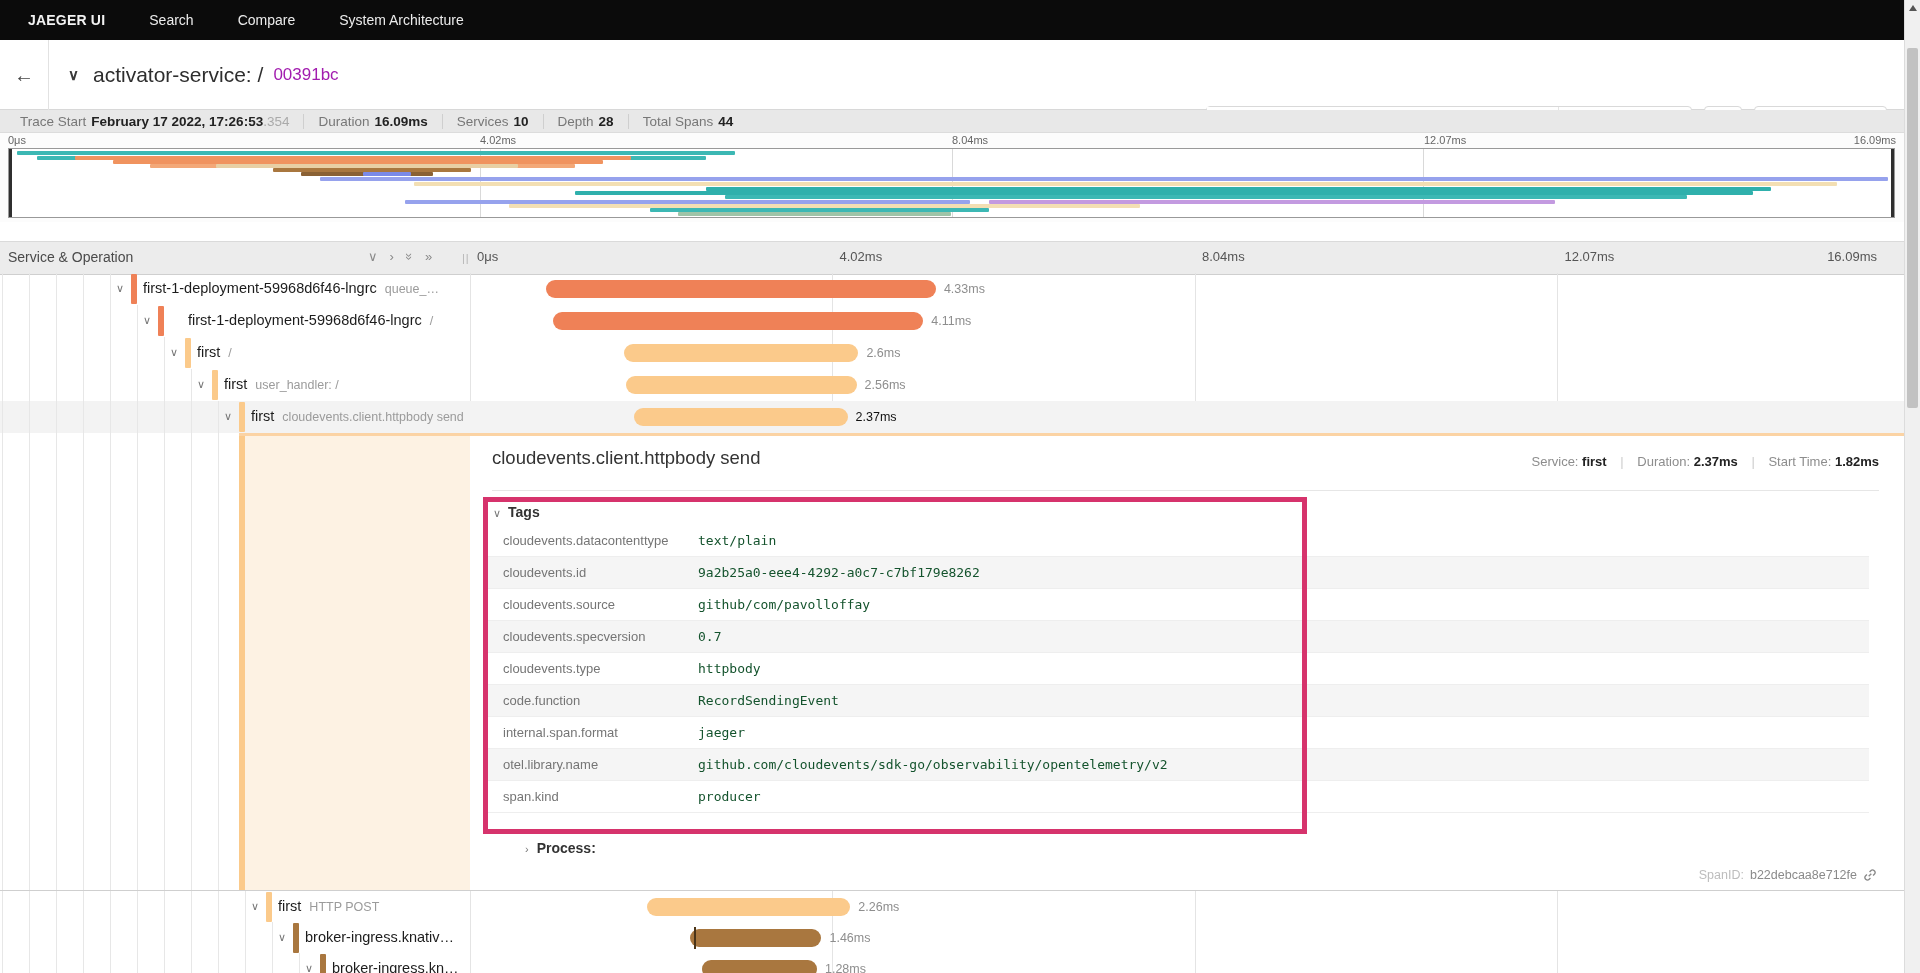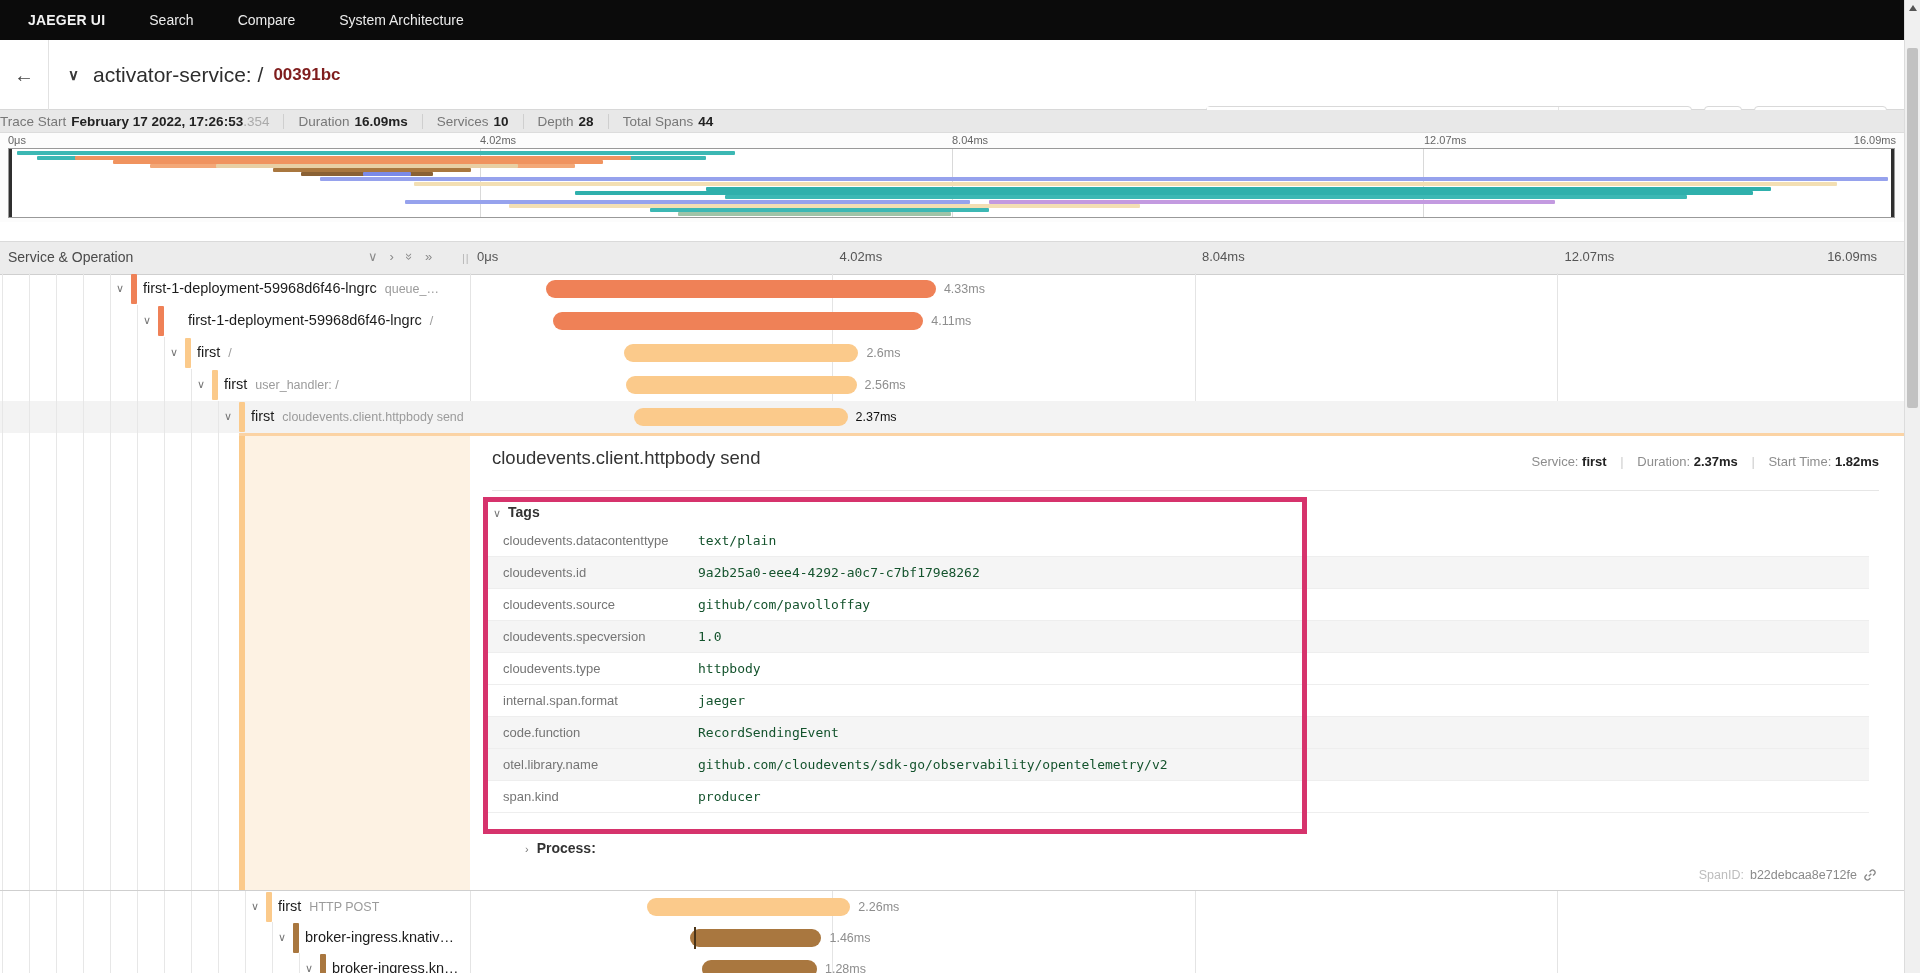--- a/index.html
+++ b/index.html
@@ -21,37 +21,37 @@
   .caret { font-size:10px; color:#cfcfcf; margin-left:5px; }
 
   
   .subheader { position:absolute; left:0; top:40px; width:1904px; height:70px; background:#fff;
     border-bottom:1px solid #d8d8d8; }
   .backcol { position:absolute; left:0; top:0; width:49px; height:70px; border-right:1px solid #e2e2e2;
     display:flex; align-items:center; justify-content:center; font-size:20px; color:#444; cursor:pointer; }
   .titlewrap { position:absolute; left:68px; top:0; height:70px; display:flex; align-items:center; }
   .title-chevron { font-size:15px; font-weight:700; color:#3a3a3a; margin-right:14px; cursor:pointer; }
   .trace-title { font-size:21px; color:#2e2e2e; font-weight:500; }
-  .trace-id { font-size:17px; color:#7f1d1d; margin-left:10px; font-weight:700; }
+  .trace-id { font-size:17px; color:#a21caf; margin-left:10px; font-weight:400; }
   .find-group { position:absolute; left:1206px; top:66px; width:486px; height:31px;
     border:1px solid #d9d9d9; border-radius:4px; display:flex; align-items:center; background:#fff; }
   .find-group input { border:0; outline:0; width:352px; height:100%; padding:0 11px; font-size:14px;
     color:#444; border-right:1px solid #e4e4e4; font-family:"Liberation Sans", sans-serif; }
   .find-group input::placeholder { color:#bfbfbf; }
   .find-ico { width:33px; text-align:center; color:#d9d9d9; font-size:14px; }
   .sq-btn { position:absolute; top:66px; height:31px; border:1px solid #d9d9d9; border-radius:4px;
     background:#fff; display:flex; align-items:center; justify-content:center; color:#444; cursor:pointer; }
   .btn-cmd { left:1704px; width:38px; font-size:17px; }
   .btn-view { left:1754px; width:133px; font-size:14px; color:#555; }
 
   
   .summarybar { position:absolute; left:0; top:110px; width:1904px; height:23px; background:#e8e8e8;
     border-bottom:1px solid #dcdcdc; display:flex; align-items:center; font-size:13.5px; color:#777; }
   .sum-item { padding:0 14px; border-right:1px solid #cfcfcf; white-space:nowrap; }
-  .sum-item:first-child { padding-left:0; }
+  .sum-item:first-child { padding-left:20px; }
   .sum-item:last-child { border-right:0; }
   .sum-item b { color:#222; font-weight:700; margin-left:5px; }
   .dim { color:#aaa; font-weight:400; }
 
   
   .minimap { position:absolute; left:0; top:133px; width:1904px; height:89px; background:#fcfcfc; }
   .mm-ticks { position:absolute; left:8px; right:8px; top:1px; height:14px; font-size:11px; color:#666; }
   .mm-canvas { position:absolute; left:8px; right:9px; top:15px; height:70px; background:#fff;
     border:1px solid #999; }
   .mm-grid { position:absolute; top:0; bottom:0; width:1px; background:#d9d9d9; }
@@ -296,33 +296,33 @@
           <div class="tagrow alt">
             <div class="tagkey">cloudevents.id</div>
             <div class="tagval">9a2b25a0-eee4-4292-a0c7-c7bf179e8262</div>
           </div>
           <div class="tagrow">
             <div class="tagkey">cloudevents.source</div>
             <div class="tagval">github/com/pavolloffay</div>
           </div>
           <div class="tagrow alt">
             <div class="tagkey">cloudevents.specversion</div>
-            <div class="tagval">1.0</div>
+            <div class="tagval">0.7</div>
           </div>
           <div class="tagrow">
             <div class="tagkey">cloudevents.type</div>
             <div class="tagval">httpbody</div>
-          </div>
-          <div class="tagrow">
-            <div class="tagkey">internal.span.format</div>
-            <div class="tagval">jaeger</div>
           </div>
           <div class="tagrow alt">
             <div class="tagkey">code.function</div>
             <div class="tagval">RecordSendingEvent</div>
+          </div>
+          <div class="tagrow">
+            <div class="tagkey">internal.span.format</div>
+            <div class="tagval">jaeger</div>
           </div>
           <div class="tagrow alt">
             <div class="tagkey">otel.library.name</div>
             <div class="tagval">github.com/cloudevents/sdk-go/observability/opentelemetry/v2</div>
           </div>
           <div class="tagrow">
             <div class="tagkey">span.kind</div>
             <div class="tagval">producer</div>
           </div>
         </div>

